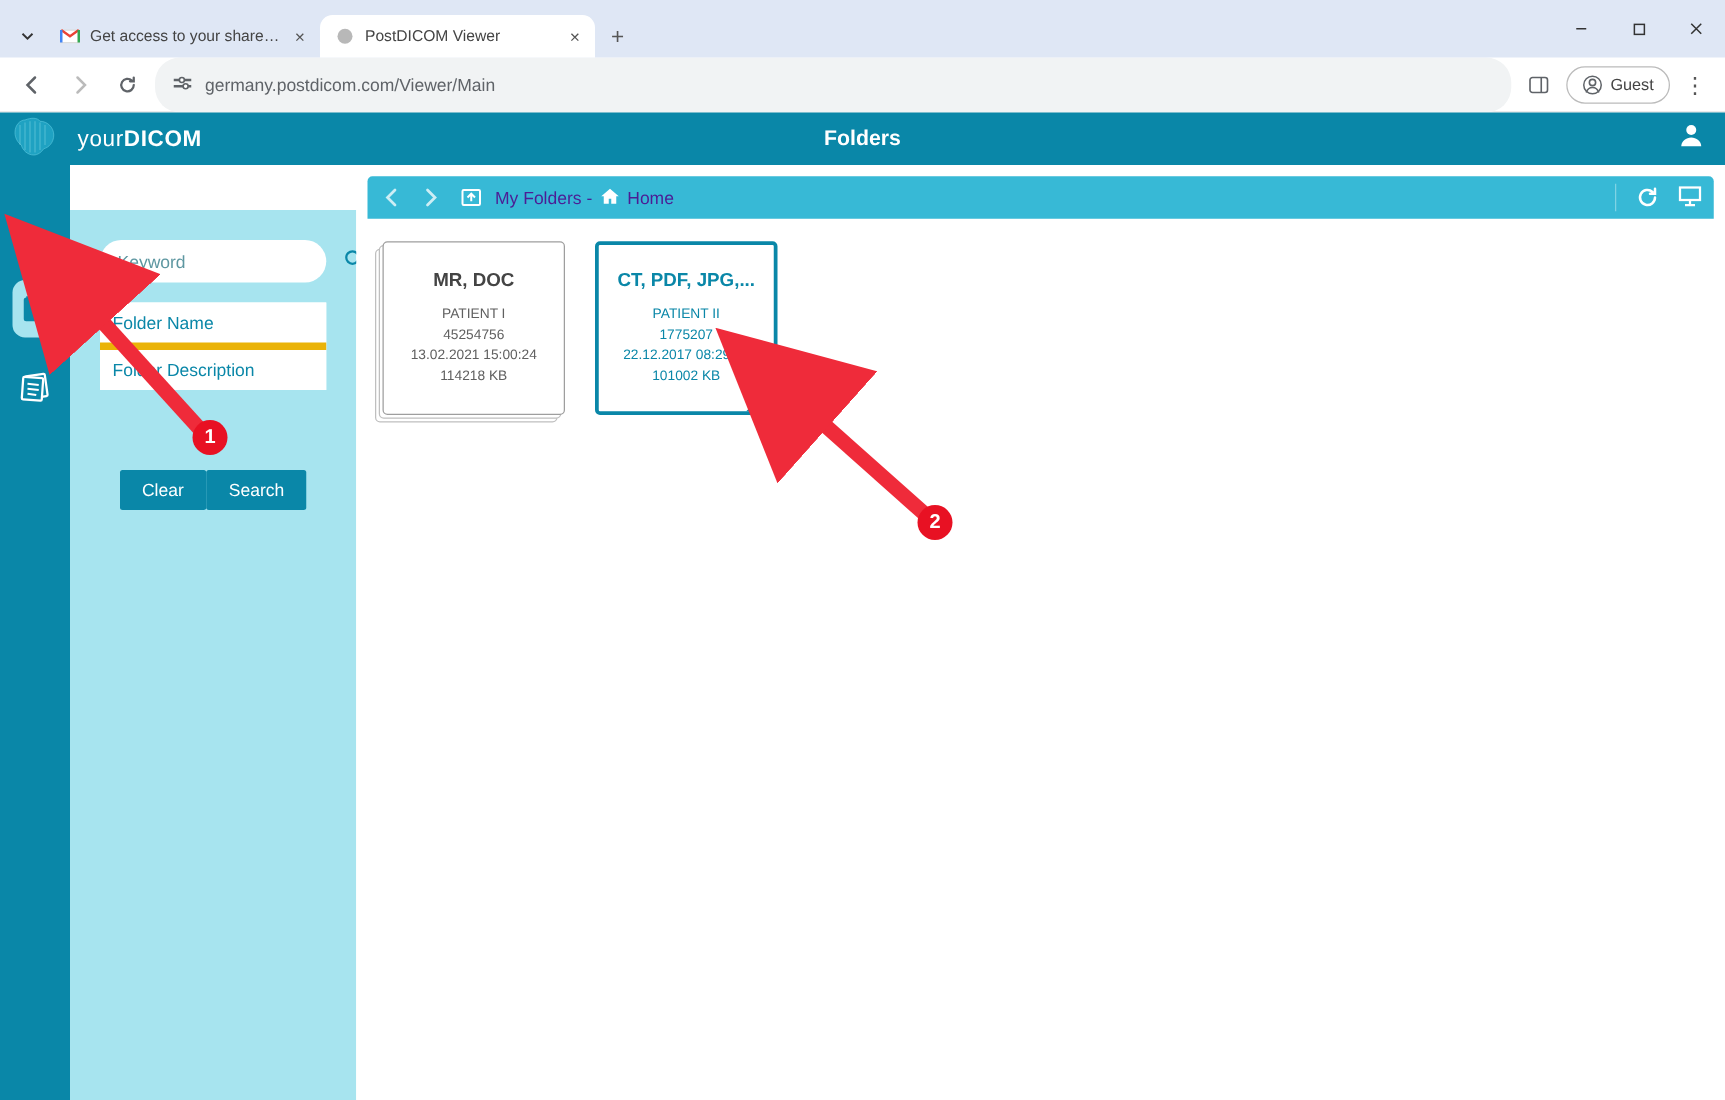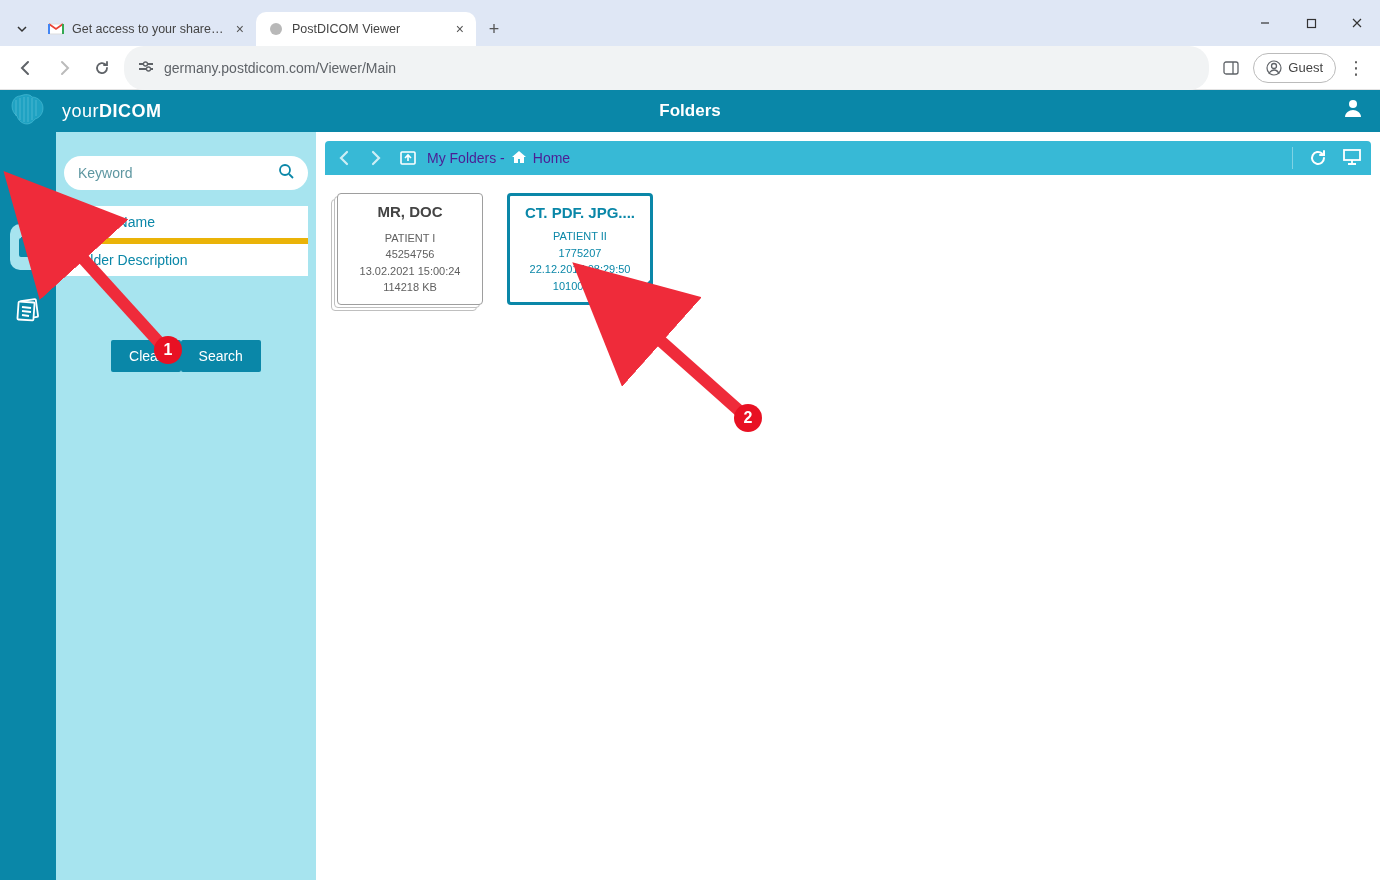--- a/index.html
+++ b/index.html
@@ -34,42 +34,42 @@
   .brand-text .thin { font-weight:300; }
   .header-title { position:absolute; left:50%; transform:translateX(-50%); font-size:17px; font-weight:600;}
   .user-icon { position:absolute; right:16px; color:#fff; font-size:22px;}
 
   
   .app-body { display:flex; height: calc(880px - 46px - 44px - 42px); }
   .iconbar { width:56px; background:#0a87a8; display:flex; flex-direction:column; align-items:center; padding-top:92px; gap:18px;}
   .iconbar-item { width:46px; height:46px; border-radius:8px; display:flex; align-items:center; justify-content:center; color:#fff; font-size:24px;}
   .iconbar-item.active { background:#a7e4ef; color:#0a87a8; border-radius:10px 0 0 10px; margin-left:10px; width:46px;}
 
-  .sidebar { width:260px; background:#a7e4ef; padding:24px 8px; display:flex; flex-direction:column; gap:16px;}
+  .sidebar { width:229px; background:#a7e4ef; padding:24px 24px; display:flex; flex-direction:column; gap:16px;margin-top:36px;}
   .search-box { background:#fff; border-radius:18px; height:34px; display:flex; align-items:center; padding:0 14px; color:#0a87a8;}
   .search-box input { border:none; outline:none; flex:1; font-size:14px; color:#427; background:transparent;}
   .search-box input::placeholder { color:#5e97a1; }
   .mag { color:#0a87a8; font-size:16px;}
   .fields { background:#fff; display:flex; flex-direction:column;}
   .fields input { border:none; border-bottom:6px solid #eab308; padding:8px 10px; font-size:14px; outline:none; color:#0a87a8;}
   .fields input:last-child { border-bottom:none; }
   .fields input::placeholder { color:#0a87a8; }
   .btn-row { display:flex; justify-content:center; margin-top:48px;}
   .btn { background:#0a87a8; color:#fff; border:none; padding:8px 18px; font-size:14px; border-radius:2px; cursor:pointer;}
 
   .content { flex:1; background:#fff; padding:8px; position:relative;}
   .content-inner { border:1px solid transparent; height:100%; position:relative; }
   .toolbar { background:#37b9d6; height:34px; border-radius:4px 4px 0 0; display:flex; align-items:center; color:#4c1d95; padding:16px 6px; gap:6px; font-size:14px;}
   .tb-btn { width:26px; height:26px; display:flex; align-items:center; justify-content:center; font-size:18px; color:#cdeef5;}
   .breadcrumb { display:flex; align-items:center; gap:6px;}
   .tb-right { margin-left:auto; display:flex; gap:8px; align-items:center;}
   .tb-divider { width:1px; height:22px; background:#7fd3e4; margin-right:4px;}
 
   .cards { display:flex; gap:24px; padding:18px 12px;}
-  .card { width:146px; height:112px; position:relative; }
+  .card { width:146px; height:139px; position:relative; }
   .card-stack { position:absolute; inset:0; }
   .card-back1 { position:absolute; left:-6px; top:6px; right:6px; bottom:-6px; border:1px solid #bfbfbf; border-radius:4px; background:#fff;}
   .card-back2 { position:absolute; left:-3px; top:3px; right:3px; bottom:-3px; border:1px solid #bfbfbf; border-radius:4px; background:#fff;}
   .card-front { position:absolute; inset:0; border:1px solid #9e9e9e; border-radius:4px; background:#fff; display:flex; flex-direction:column; align-items:center; justify-content:center; padding:8px 4px;}
   .card-front.selected { border:3px solid #0a87a8; }
   .card-title { font-size:15px; font-weight:700; color:#444; margin-bottom:10px; white-space:nowrap; overflow:hidden; text-overflow:ellipsis; max-width:100%;}
   .card-line { font-size:11px; color:#606060; line-height:1.5; text-align:center;}
   .card.selected .card-title { color:#0a87a8; }
   .card.selected .card-line { color:#0a87a8; }
   .selected-corner { position:absolute; right:0; bottom:0; width:0; height:0; border-left:22px solid transparent; border-bottom:22px solid #0a87a8;}

